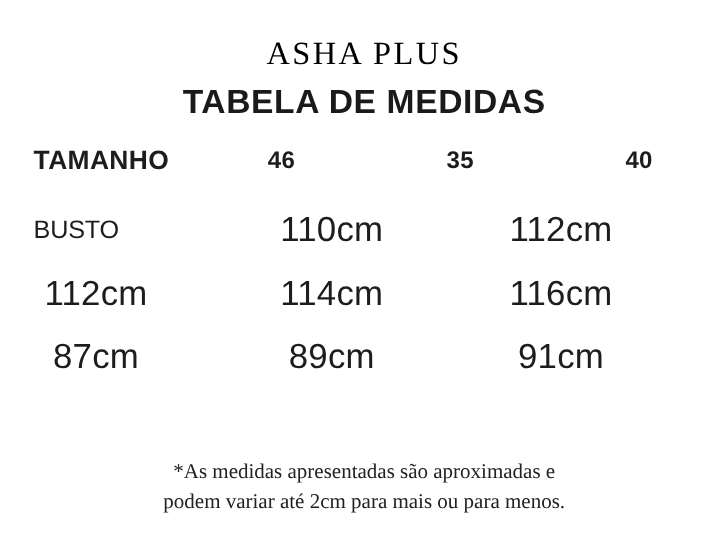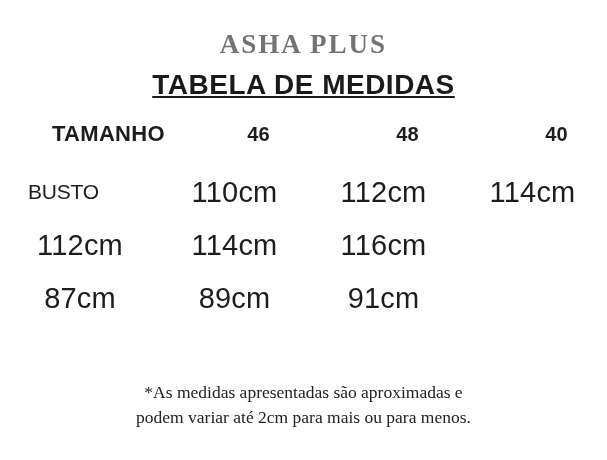--- a/index.html
+++ b/index.html
@@ -16,55 +16,54 @@
     overflow: hidden;
   }
   .brand {
     position: absolute;
     top: 29px;
     left: 0;
     width: 607px;
     text-align: center;
     font-family: "Liberation Serif", serif;
     font-size: 27px;
-    font-weight: 700;
+    font-weight: 400;
     letter-spacing: 2px;
-    color: #737373;
+    color: #000000;
   }
   .title {
     position: absolute;
     top: 69px;
     left: 0;
     width: 607px;
     text-align: center;
     font-size: 28px;
     font-weight: 700;
     letter-spacing: 0.5px;
     color: #1a1a1a;
     margin: 0;
-    text-decoration: underline;
   }
   .table {
     position: absolute;
     top: 112px;
     left: 0;
     width: 607px;
   }
   .row {
     display: grid;
     grid-template-columns: 160px 149px 149px 149px;
     height: 44px;
     align-items: center;
   }
   .row.header {
     margin-bottom: 14px;
-    padding-left: 24px;
   }
   .row.data {
     margin-bottom: 9px;
+    gap: 42px;
   }
   .cell {
     text-align: center;
     font-size: 29px;
     white-space: nowrap;
     letter-spacing: 0.2px;
   }
   .cell.label {
     text-align: left;
     padding-left: 28px;
@@ -97,21 +96,21 @@
 
 <div class="brand">ASHA PLUS</div>
 
 <h1 class="title">TABELA DE MEDIDAS</h1>
 
 <div class="table">
 
   <div class="row header">
     <div class="cell label">TAMANHO</div>
     <div class="cell">46</div>
-    <div class="cell">48</div>
+    <div class="cell">35</div>
     <div class="cell">40</div>
   </div>
 
   <div class="row data">
     <div class="cell label">BUSTO</div>
     <div class="cell">110cm</div>
     <div class="cell">112cm</div>
     <div class="cell">114cm</div>
   </div>
 

